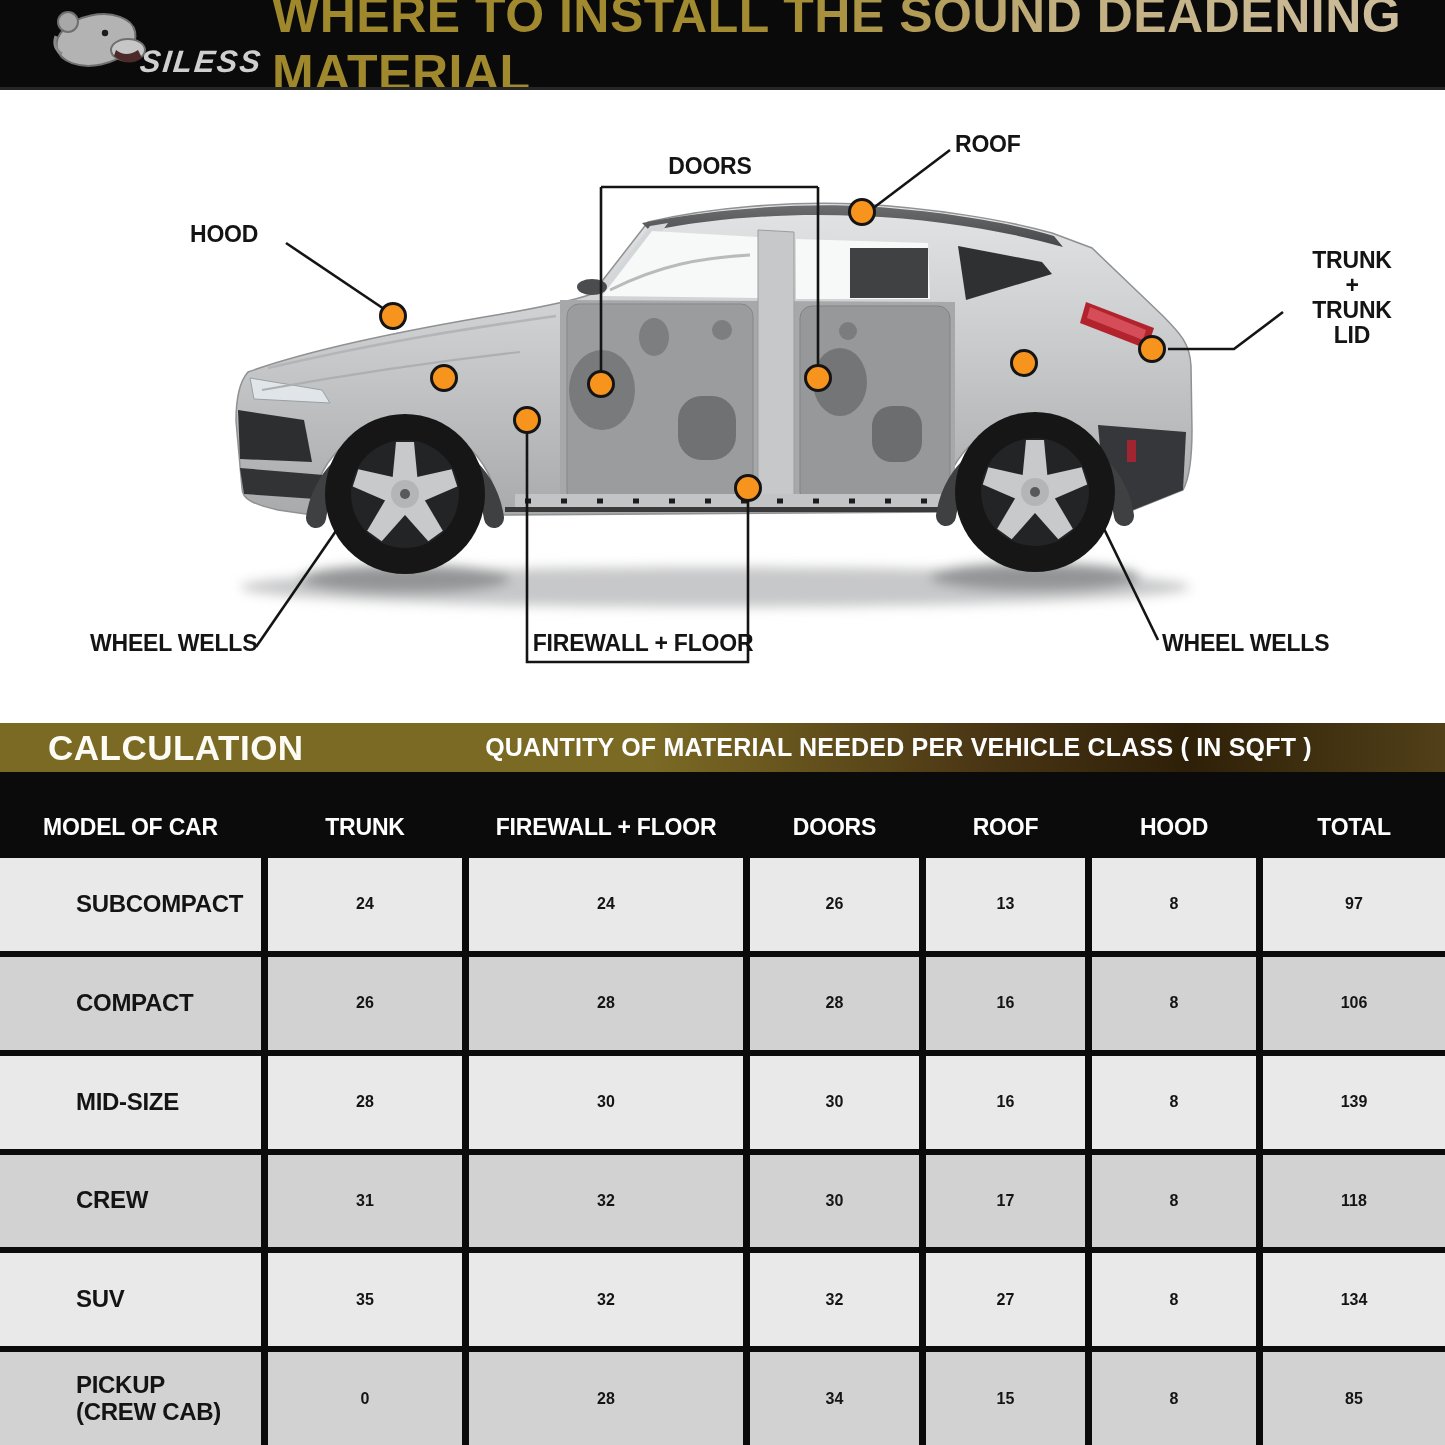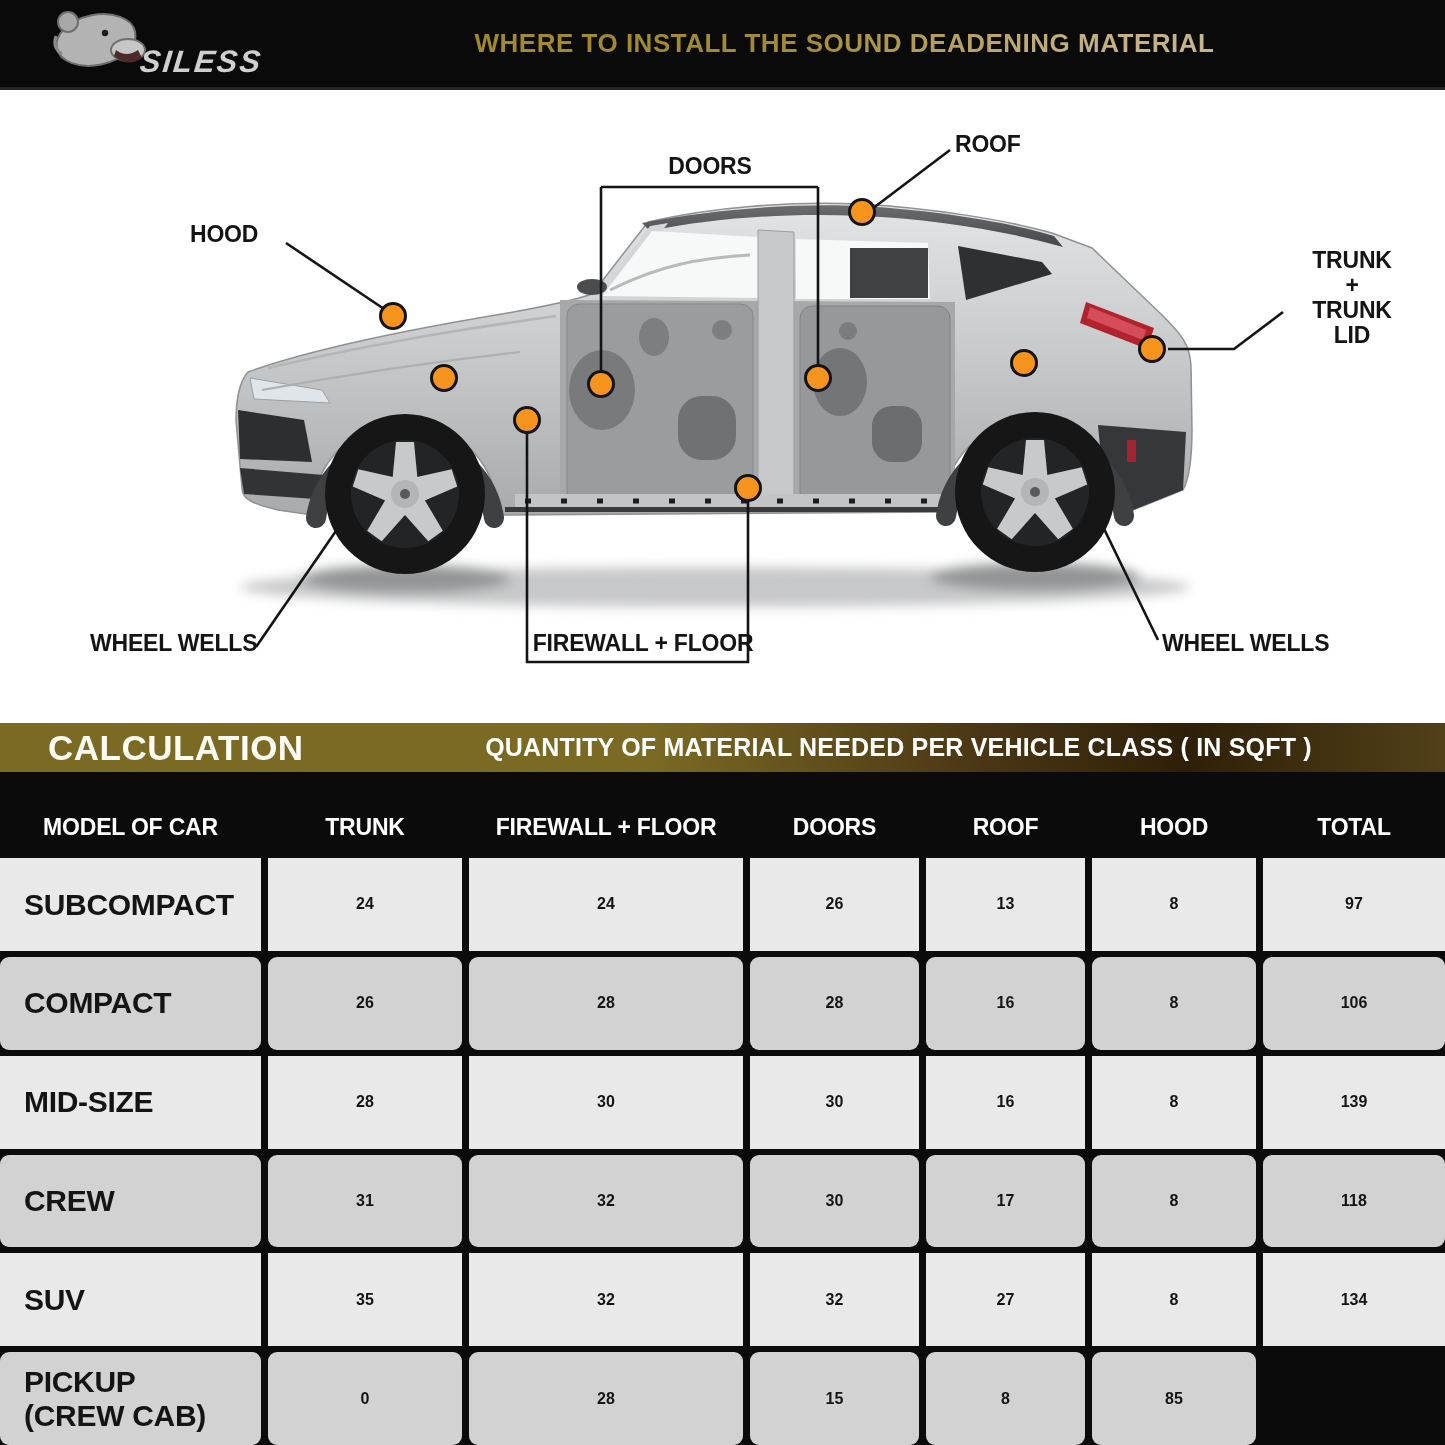--- a/index.html
+++ b/index.html
@@ -5,23 +5,23 @@
   html,body{margin:0;padding:0;background:#fff;}
   .page{position:relative;width:1445px;height:1445px;overflow:hidden;background:#fff;
         font-family:"Liberation Sans",sans-serif;}
 
   
   .topbar{position:absolute;left:0;top:0;width:1445px;height:90px;background:#0a0a0a;
           border-bottom:3px solid #262626;box-sizing:border-box;}
   .logo{position:absolute;left:48px;top:6px;width:230px;height:78px;}
   .brand-text{position:absolute;left:92px;top:38px;font-size:31px;font-weight:bold;font-style:italic;
           color:#cfcfcf;letter-spacing:2px;transform:skewX(-6deg);}
-  .title{position:absolute;left:284px;right:40px;top:0;height:87px;margin:0;
+  .title{position:absolute;left:272px;right:40px;top:0;height:87px;margin:0;
          display:flex;align-items:center;justify-content:center;
-         font-size:26px;font-weight:800;letter-spacing:.5px;color:#b59a45;
+         font-size:50px;font-weight:800;letter-spacing:.5px;color:#b59a45;
          background:linear-gradient(90deg,var(--gold_dark,#9F872C) 0%,#A38B31 45%,#C2AF80 70%,var(--gold_light,#CDBD9C) 100%);
          -webkit-background-clip:text;background-clip:text;-webkit-text-fill-color:transparent;}
 
   
   .figure{position:absolute;left:0;top:90px;width:1445px;height:633px;background:#fff;}
   .car-svg{position:absolute;left:0;top:0;width:1445px;height:633px;}
   .line{stroke:#141414;stroke-width:2.6;fill:none;}
   .dot{fill:var(--orange,#F7941E);stroke:#141414;stroke-width:3;}
   .lbl{position:absolute;font-size:23px;font-weight:bold;color:#141414;letter-spacing:-.2px;
        white-space:pre-line;line-height:25px;}
@@ -43,22 +43,22 @@
   
   .thead{position:absolute;left:0;top:772px;width:1445px;height:110px;background:var(--ink,#0B0B0B);
          display:grid;grid-template-columns:261px 194px 274px 169px 159px 164px 1fr;column-gap:7px;
          align-items:center;}
   .th{text-align:center;color:#fff;font-size:23px;font-weight:bold;letter-spacing:-.2px;}
   .tbody{position:absolute;left:0;top:858px;width:1445px;height:587px;background:var(--ink,#0B0B0B);
          display:grid;grid-template-columns:261px 194px 274px 169px 159px 164px 1fr;
          grid-auto-rows:1fr;gap:6px 7px;}
   .td{background:var(--row_light,#E9E9E9);display:flex;align-items:center;justify-content:center;
       font-size:16px;font-weight:bold;color:#141414;}
-  .td.dark{background:var(--row_dark,#D2D2D2);border-radius:9px;}
-  .td.model{justify-content:flex-start;padding-left:24px;font-size:30px;letter-spacing:-.3px;
+  .td.dark{background:var(--row_dark,#D2D2D2);}
+  .td.model{justify-content:flex-start;padding-left:76px;font-size:24px;letter-spacing:-.3px;
             white-space:pre-line;line-height:1.12;box-sizing:border-box;}
 </style>
 </head>
 <body>
 
 <div class="page">
 
   <div class="topbar">
     <div class="logo">
       <svg width="230" height="78" viewBox="0 0 230 78">
@@ -243,18 +243,19 @@
       <div class="td num">35</div>
       <div class="td num">32</div>
       <div class="td num">32</div>
       <div class="td num">27</div>
       <div class="td num">8</div>
       <div class="td num">134</div>
       <div class="td model dark">PICKUP
 (CREW CAB)</div>
       <div class="td num dark">0</div>
       <div class="td num dark">28</div>
+      <div class="td num dark">34</div>
       <div class="td num dark">15</div>
       <div class="td num dark">8</div>
       <div class="td num dark">85</div>
     </div>
 
 </div>
 
 </body></html>

